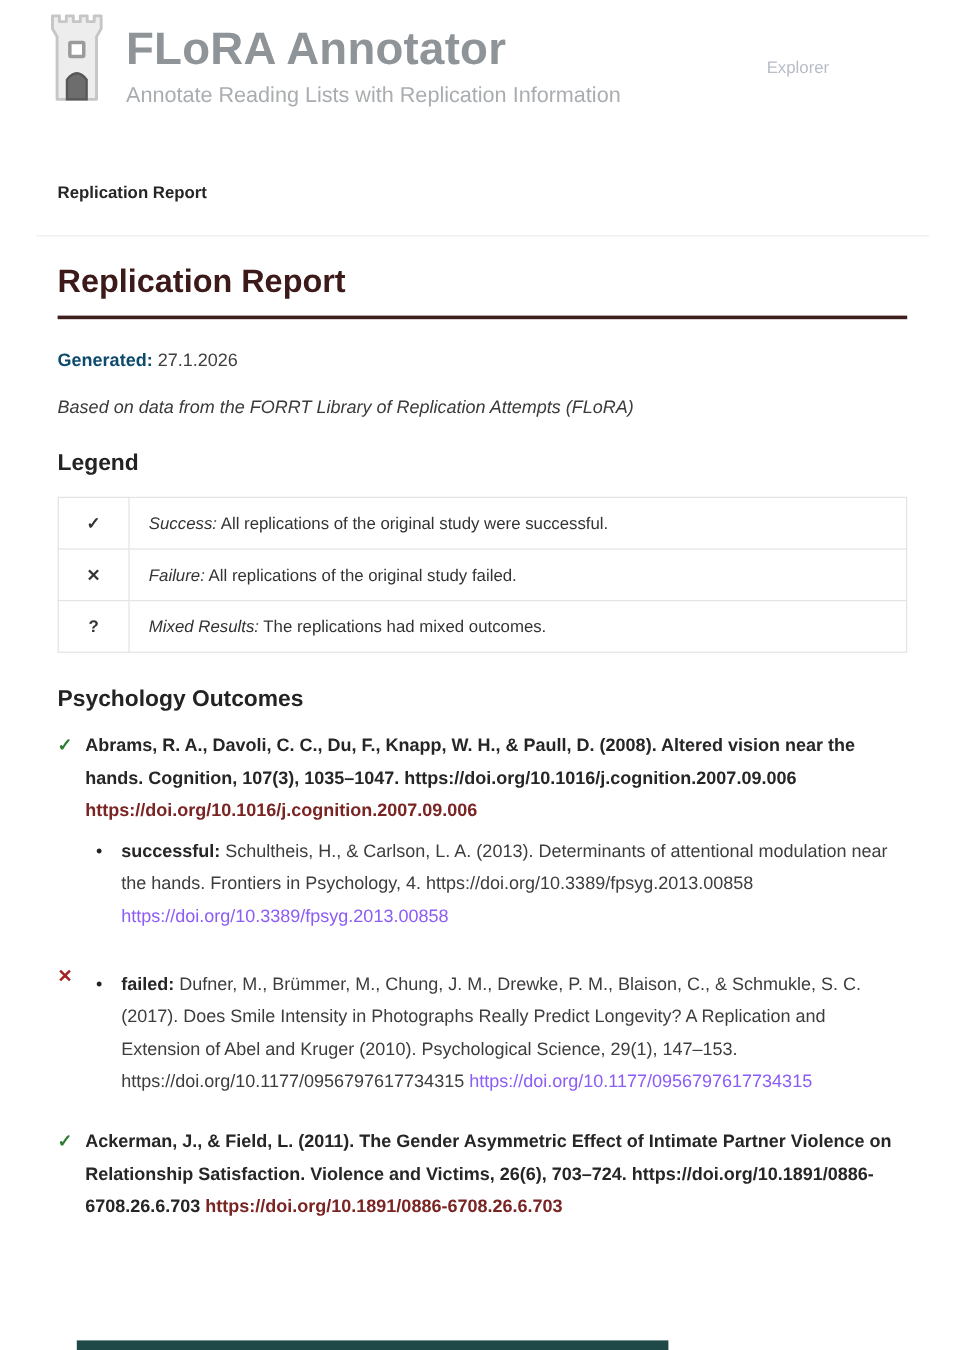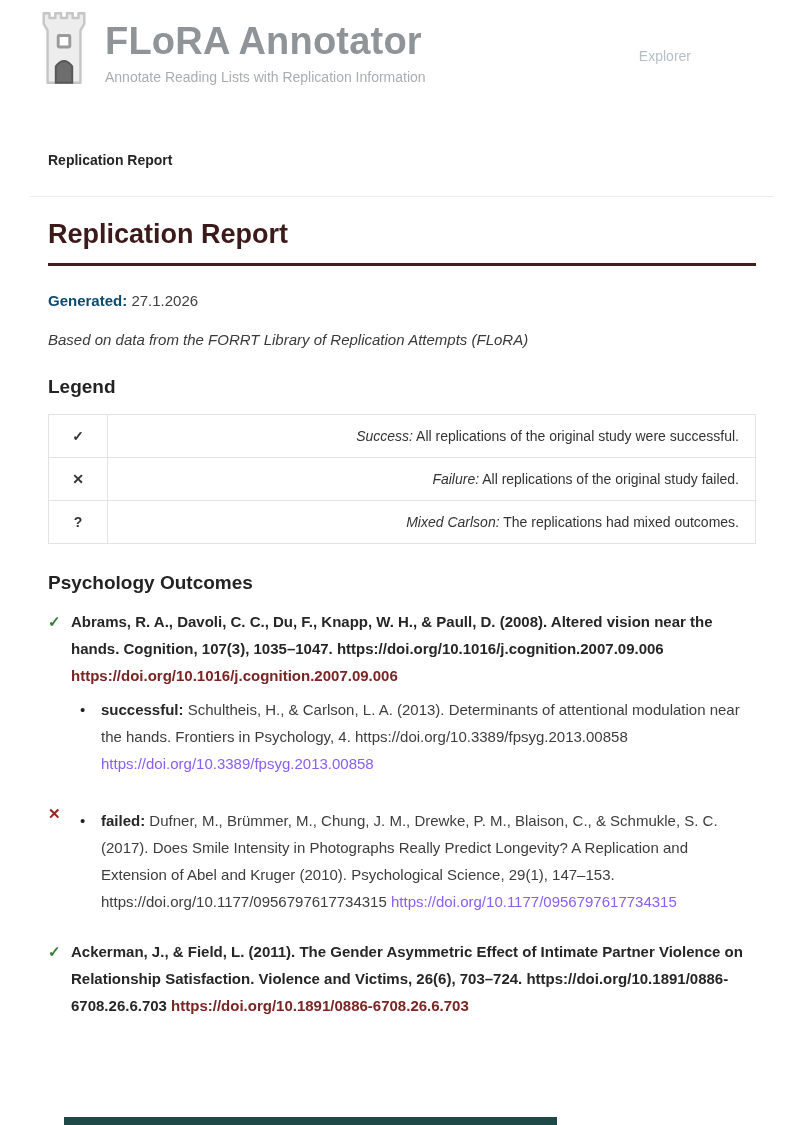--- a/index.html
+++ b/index.html
@@ -6,41 +6,41 @@
   html, body { background: #ffffff; }
   body { font-family: "Liberation Sans", sans-serif; color: #3f3f3f; }
   .page { position: relative; width: 804px; height: 1125px; margin: 0 auto; background: #fff; overflow: hidden; }
 
   
   .header { position: relative; height: 100px; }
   .brand { position: absolute; left: 35px; top: 8px; display: flex; align-items: flex-start; cursor: pointer; }
   .logo { width: 58px; height: 80px; margin-right: 12px; }
   .brand-text { padding-top: 12px; }
   .app-title { font-size: 38px; font-weight: 600; color: #8f9499; letter-spacing: 0.2px; }
-  .app-subtitle { font-size: 14px; color: #aaadb0; margin-top: 6px; text-align: center; }
+  .app-subtitle { font-size: 18px; color: #aaadb0; margin-top: 6px; text-align: center; }
   .nav-explorer { position: absolute; right: 113px; top: 48px; font-size: 14px; color: #b7bdc5; cursor: pointer; }
 
   
   .content { padding: 0 48px; }
   .breadcrumb { margin-top: 52px; font-size: 14px; font-weight: 700; color: #262626; }
   .top-divider { height: 1px; background: #ededed; margin: 28px -18px 0 -18px; }
 
   .report-title { margin-top: 22px; font-size: 27px; font-weight: 700; color: #3c1a1a; padding-bottom: 13px; border-bottom: 3px solid #3f1e1e; }
 
   .generated-line { margin-top: 26px; font-size: 15px; color: #3f3f3f; }
   .generated-label { font-weight: 700; color: #0c4a6e; }
   .source-note { margin-top: 22px; font-size: 15px; font-style: italic; color: #3a3a3a; }
 
   h2.section-heading { margin-top: 28px; font-size: 19px; font-weight: 700; color: #232323; }
 
   
   table.legend { margin-top: 16px; width: 100%; border-collapse: collapse; }
   table.legend td { border: 1px solid #e3e3e3; font-size: 14px; color: #333; }
   td.legend-symbol { width: 59px; text-align: center; font-weight: 700; font-size: 15px; }
-  td.legend-text { padding: 13px 16px; text-align: right; }
+  td.legend-text { padding: 13px 16px; }
   .legend-term { font-style: italic; }
   .sym-success { color: #2e7d32; }
   .sym-failure { color: #a32121; }
   .sym-mixed { color: #8a5c00; }
 
   
   .entries { margin-top: 14px; }
   .entry { display: flex; margin-bottom: 23px; }
   .entry-marker { flex: 0 0 14px; margin-right: 9px; font-size: 15px; font-weight: 700; line-height: 27px; }
   .entry-marker.success { color: #2e7d32; }
@@ -95,21 +95,21 @@
         <tr>
           <td class="legend-symbol sym-success">✓</td>
           <td class="legend-text"><span class="legend-term">Success:</span> <span>All replications of the original study were successful.</span></td>
         </tr>
         <tr>
           <td class="legend-symbol sym-failure">✕</td>
           <td class="legend-text"><span class="legend-term">Failure:</span> <span>All replications of the original study failed.</span></td>
         </tr>
         <tr>
           <td class="legend-symbol sym-mixed">?</td>
-          <td class="legend-text"><span class="legend-term">Mixed Carlson:</span> <span>The replications had mixed outcomes.</span></td>
+          <td class="legend-text"><span class="legend-term">Mixed Results:</span> <span>The replications had mixed outcomes.</span></td>
         </tr>
       </tbody>
     </table>
 
     <h2 class="section-heading">Psychology Outcomes</h2>
 
     <div class="entries">
 
       <div class="entry">
         <span class="entry-marker success">✓</span>

